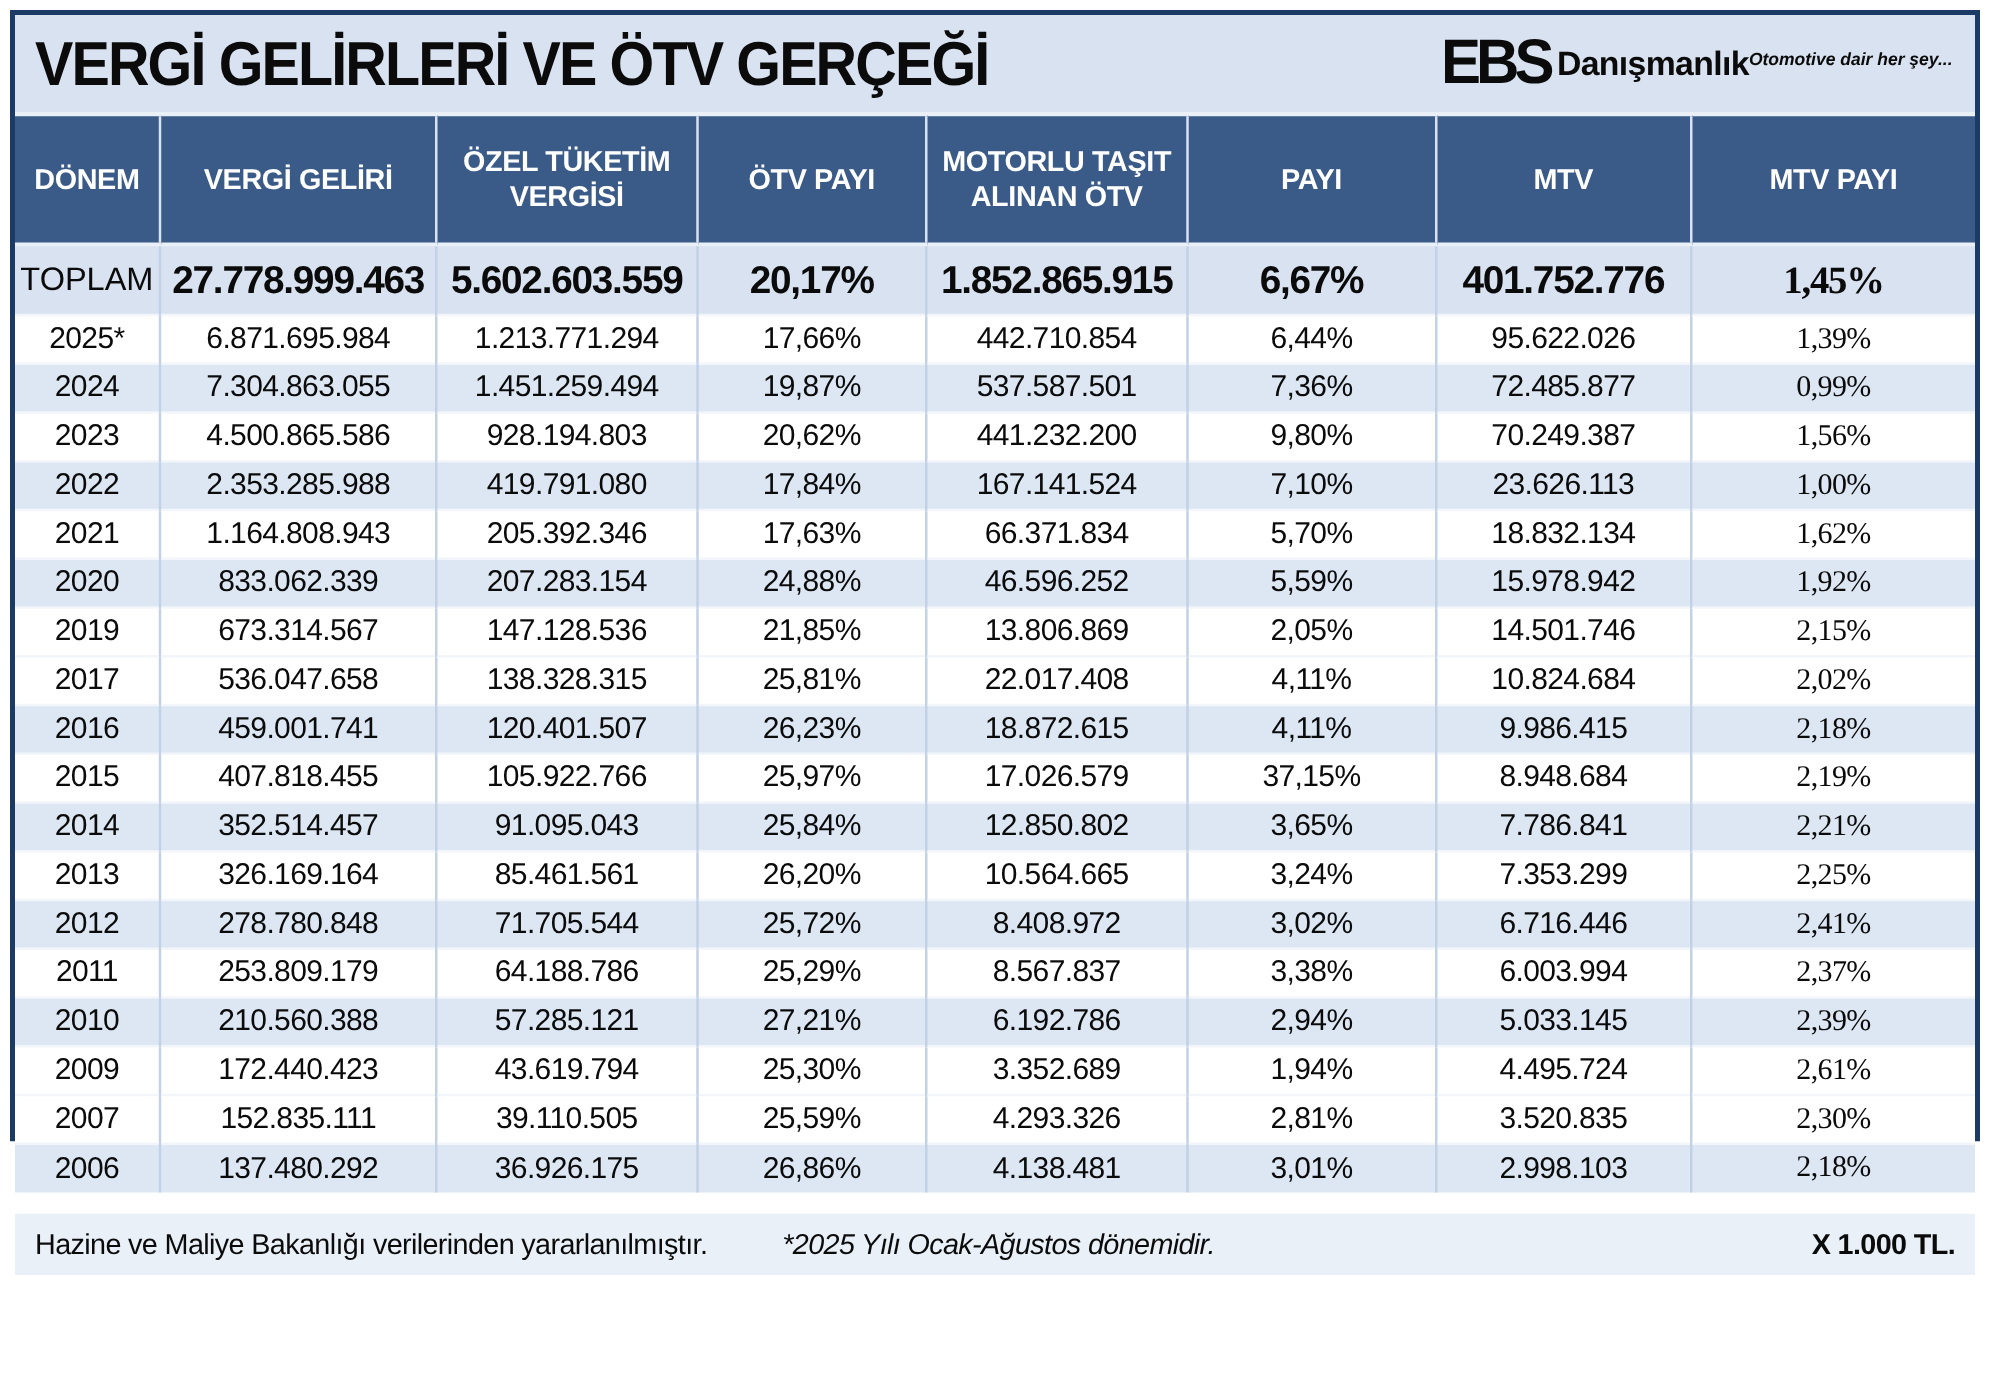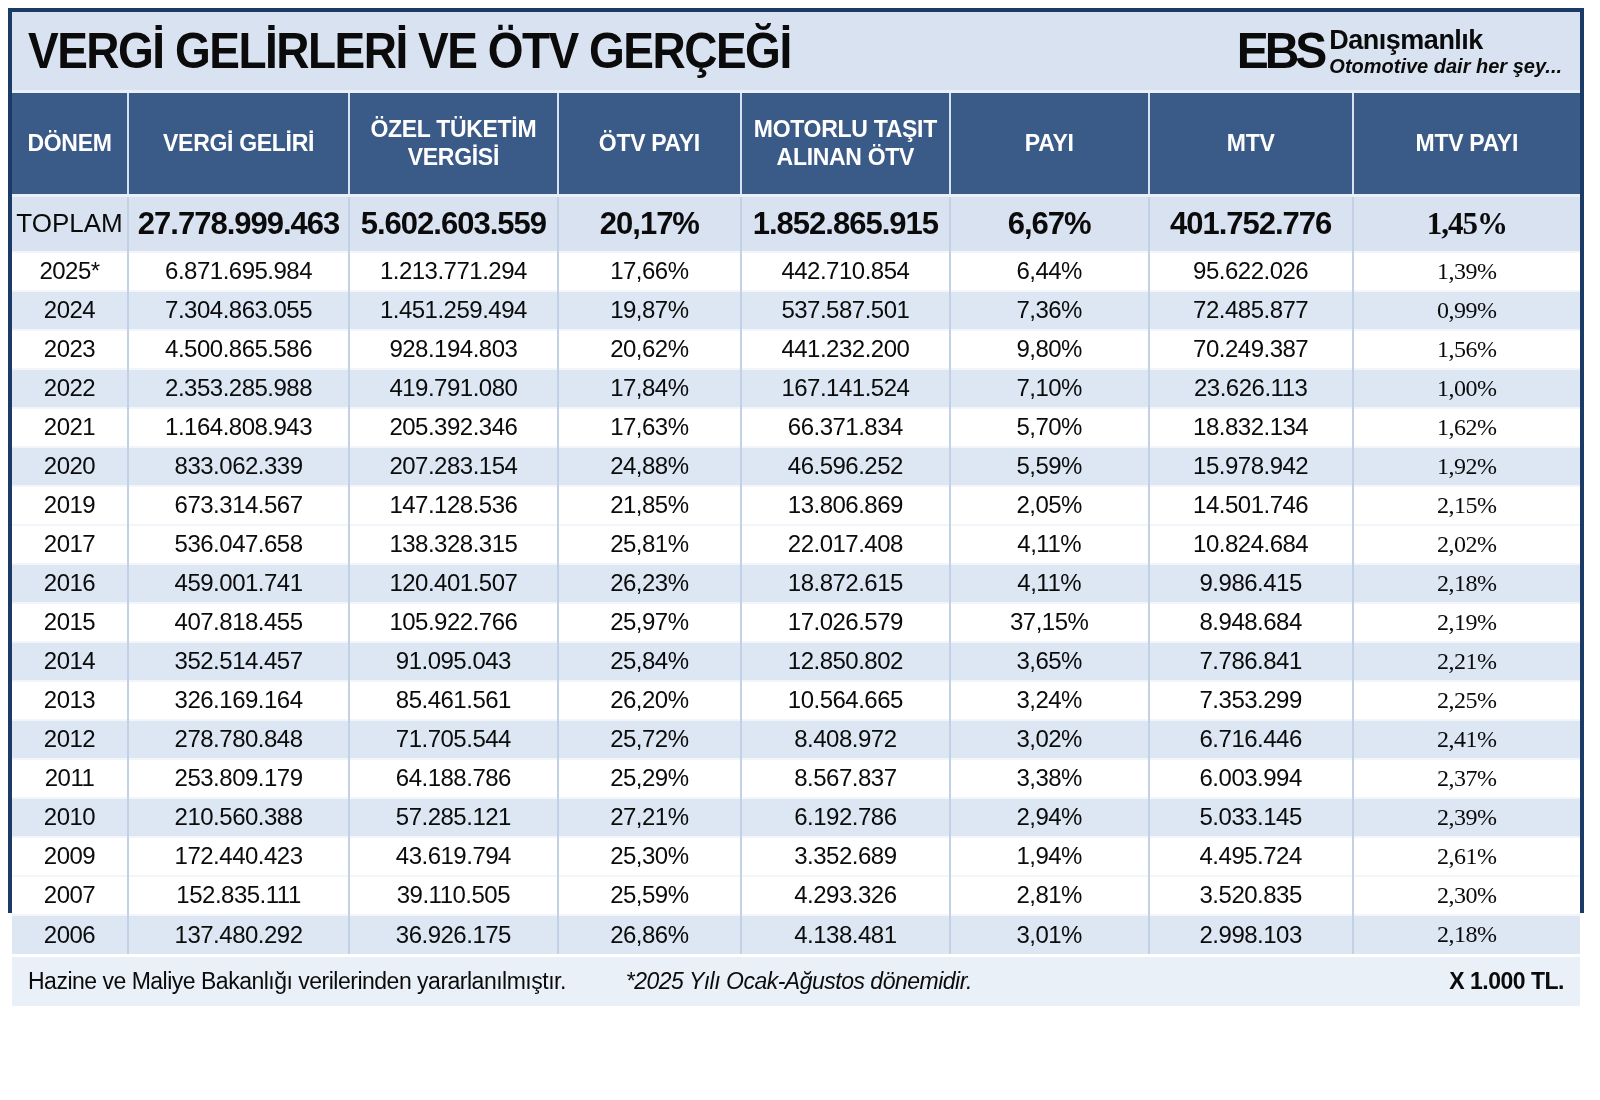--- a/index.html
+++ b/index.html
@@ -23,23 +23,23 @@
   .page-title{
     font-size:46px;font-weight:700;color:#0B0B0B;
     letter-spacing:-1.5px;white-space:nowrap;
     transform:scaleY(1.08);transform-origin:left center;
   }
   .logo{display:flex;align-items:center;gap:6px;color:#0B0B0B;}
   .logo-ebs{
     font-size:48px;font-weight:700;letter-spacing:-4px;
     transform:scaleY(1.05);line-height:1;
   }
-  .logo-right{display:flex;flex-direction:column;line-height:1;}
+  .logo-right{display:flex;flex-direction:row;line-height:1;}
   .logo-brand{font-size:27px;font-weight:700;letter-spacing:-0.5px;}
-  .logo-tag{font-size:20px;font-weight:700;font-style:italic;margin-top:2px;}
+  .logo-tag{font-size:14px;font-weight:700;font-style:italic;margin-top:2px;}
   
   table{
     border-collapse:collapse;table-layout:fixed;width:100%;
     flex:1 1 auto;
     padding-left:40px;
   }
   col.c0{width:7.4%}  col.c1{width:14.1%} col.c2{width:13.3%} col.c3{width:11.7%}
   col.c4{width:13.3%} col.c5{width:12.7%} col.c6{width:13.0%} col.c7{width:14.5%}
   thead th{
     background:#3A5A88;color:#ffffff;
@@ -63,21 +63,21 @@
     background:#D9E2F0;height:56px;
     font-size:31px;font-weight:700;letter-spacing:-1px;
     border-top:3px solid #EAF0F8;
   }
   tbody tr.total-row td.period-cell{font-size:26px;font-weight:500;letter-spacing:0;}
   
   .footer-band{
     height:52px;flex:0 0 52px;background:#E9F0F8;
     border-top:3px solid #ffffff;
     display:flex;align-items:center;box-sizing:border-box;
-    padding:0 16px;font-size:23px;color:#0B0B0B;
+    padding:0 16px;font-size:23px;color:#0B0B0B;margin-top:14px;
   }
   .footer-left{font-weight:500;letter-spacing:-0.5px;}
   .footer-middle{font-weight:500;letter-spacing:-0.5px;margin-left:60px;font-style:italic;}
   .footer-right{font-weight:700;margin-left:auto;letter-spacing:-0.5px;}
 </style>
 </head>
 <body>
 
 <div class="frame">
 

